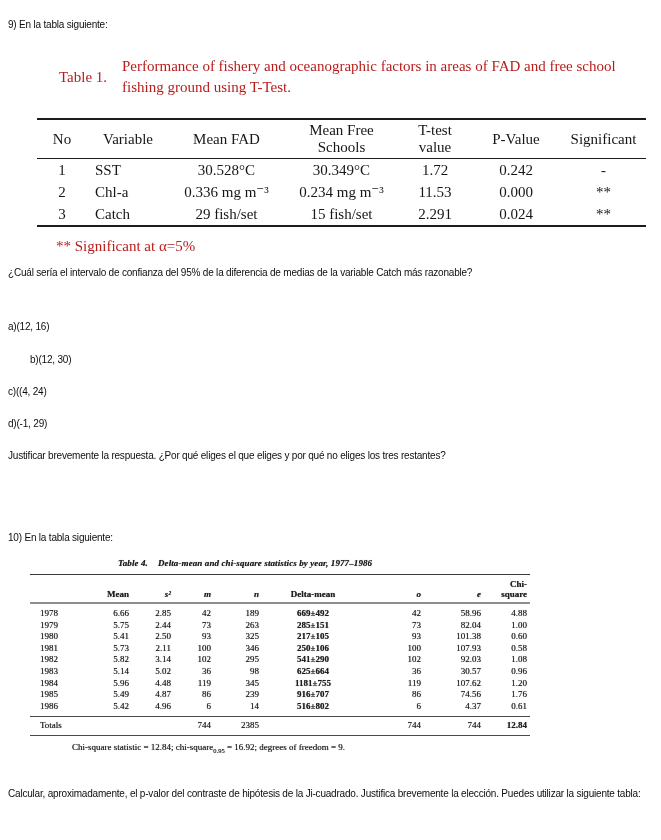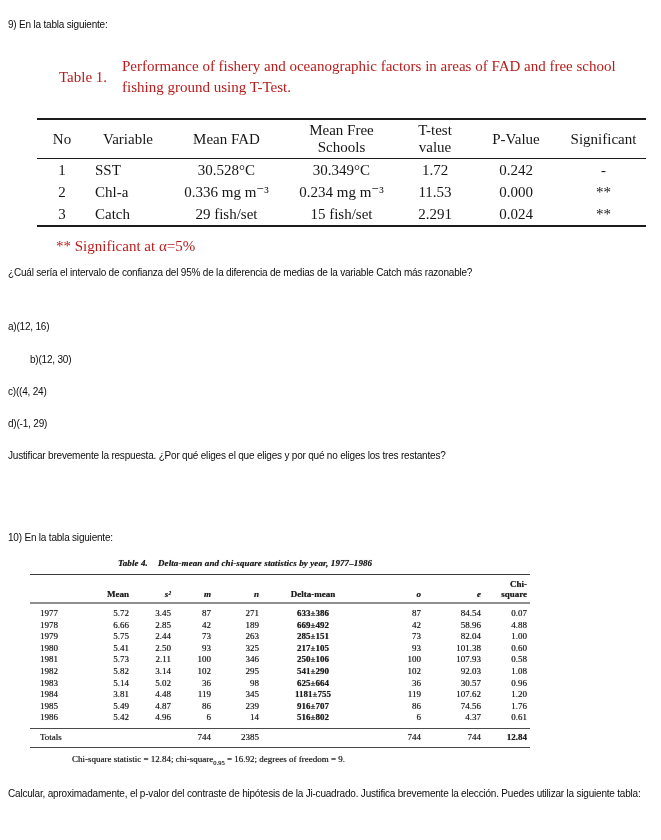--- a/index.html
+++ b/index.html
@@ -156,31 +156,20 @@
           <th class="c3">m</th>
           <th class="c4">n</th>
           <th class="c5">Delta-mean</th>
           <th class="c6">o</th>
           <th class="c7">e</th>
           <th class="c8">Chi-square</th>
         </tr>
     </thead>
     <tbody>
         <tr>
-          <td class="c0">1977</td>
-          <td class="c1">5.72</td>
-          <td class="c2">3.45</td>
-          <td class="c3">87</td>
-          <td class="c4">271</td>
-          <td class="c5">633±386</td>
-          <td class="c6">87</td>
-          <td class="c7">84.54</td>
-          <td class="c8">0.07</td>
-        </tr>
-        <tr>
           <td class="c0">1978</td>
           <td class="c1">6.66</td>
           <td class="c2">2.85</td>
           <td class="c3">42</td>
           <td class="c4">189</td>
           <td class="c5">669±492</td>
           <td class="c6">42</td>
           <td class="c7">58.96</td>
           <td class="c8">4.88</td>
         </tr>
@@ -234,21 +223,21 @@
           <td class="c2">5.02</td>
           <td class="c3">36</td>
           <td class="c4">98</td>
           <td class="c5">625±664</td>
           <td class="c6">36</td>
           <td class="c7">30.57</td>
           <td class="c8">0.96</td>
         </tr>
         <tr>
           <td class="c0">1984</td>
-          <td class="c1">3.81</td>
+          <td class="c1">5.96</td>
           <td class="c2">4.48</td>
           <td class="c3">119</td>
           <td class="c4">345</td>
           <td class="c5">1181±755</td>
           <td class="c6">119</td>
           <td class="c7">107.62</td>
           <td class="c8">1.20</td>
         </tr>
         <tr>
           <td class="c0">1985</td>

